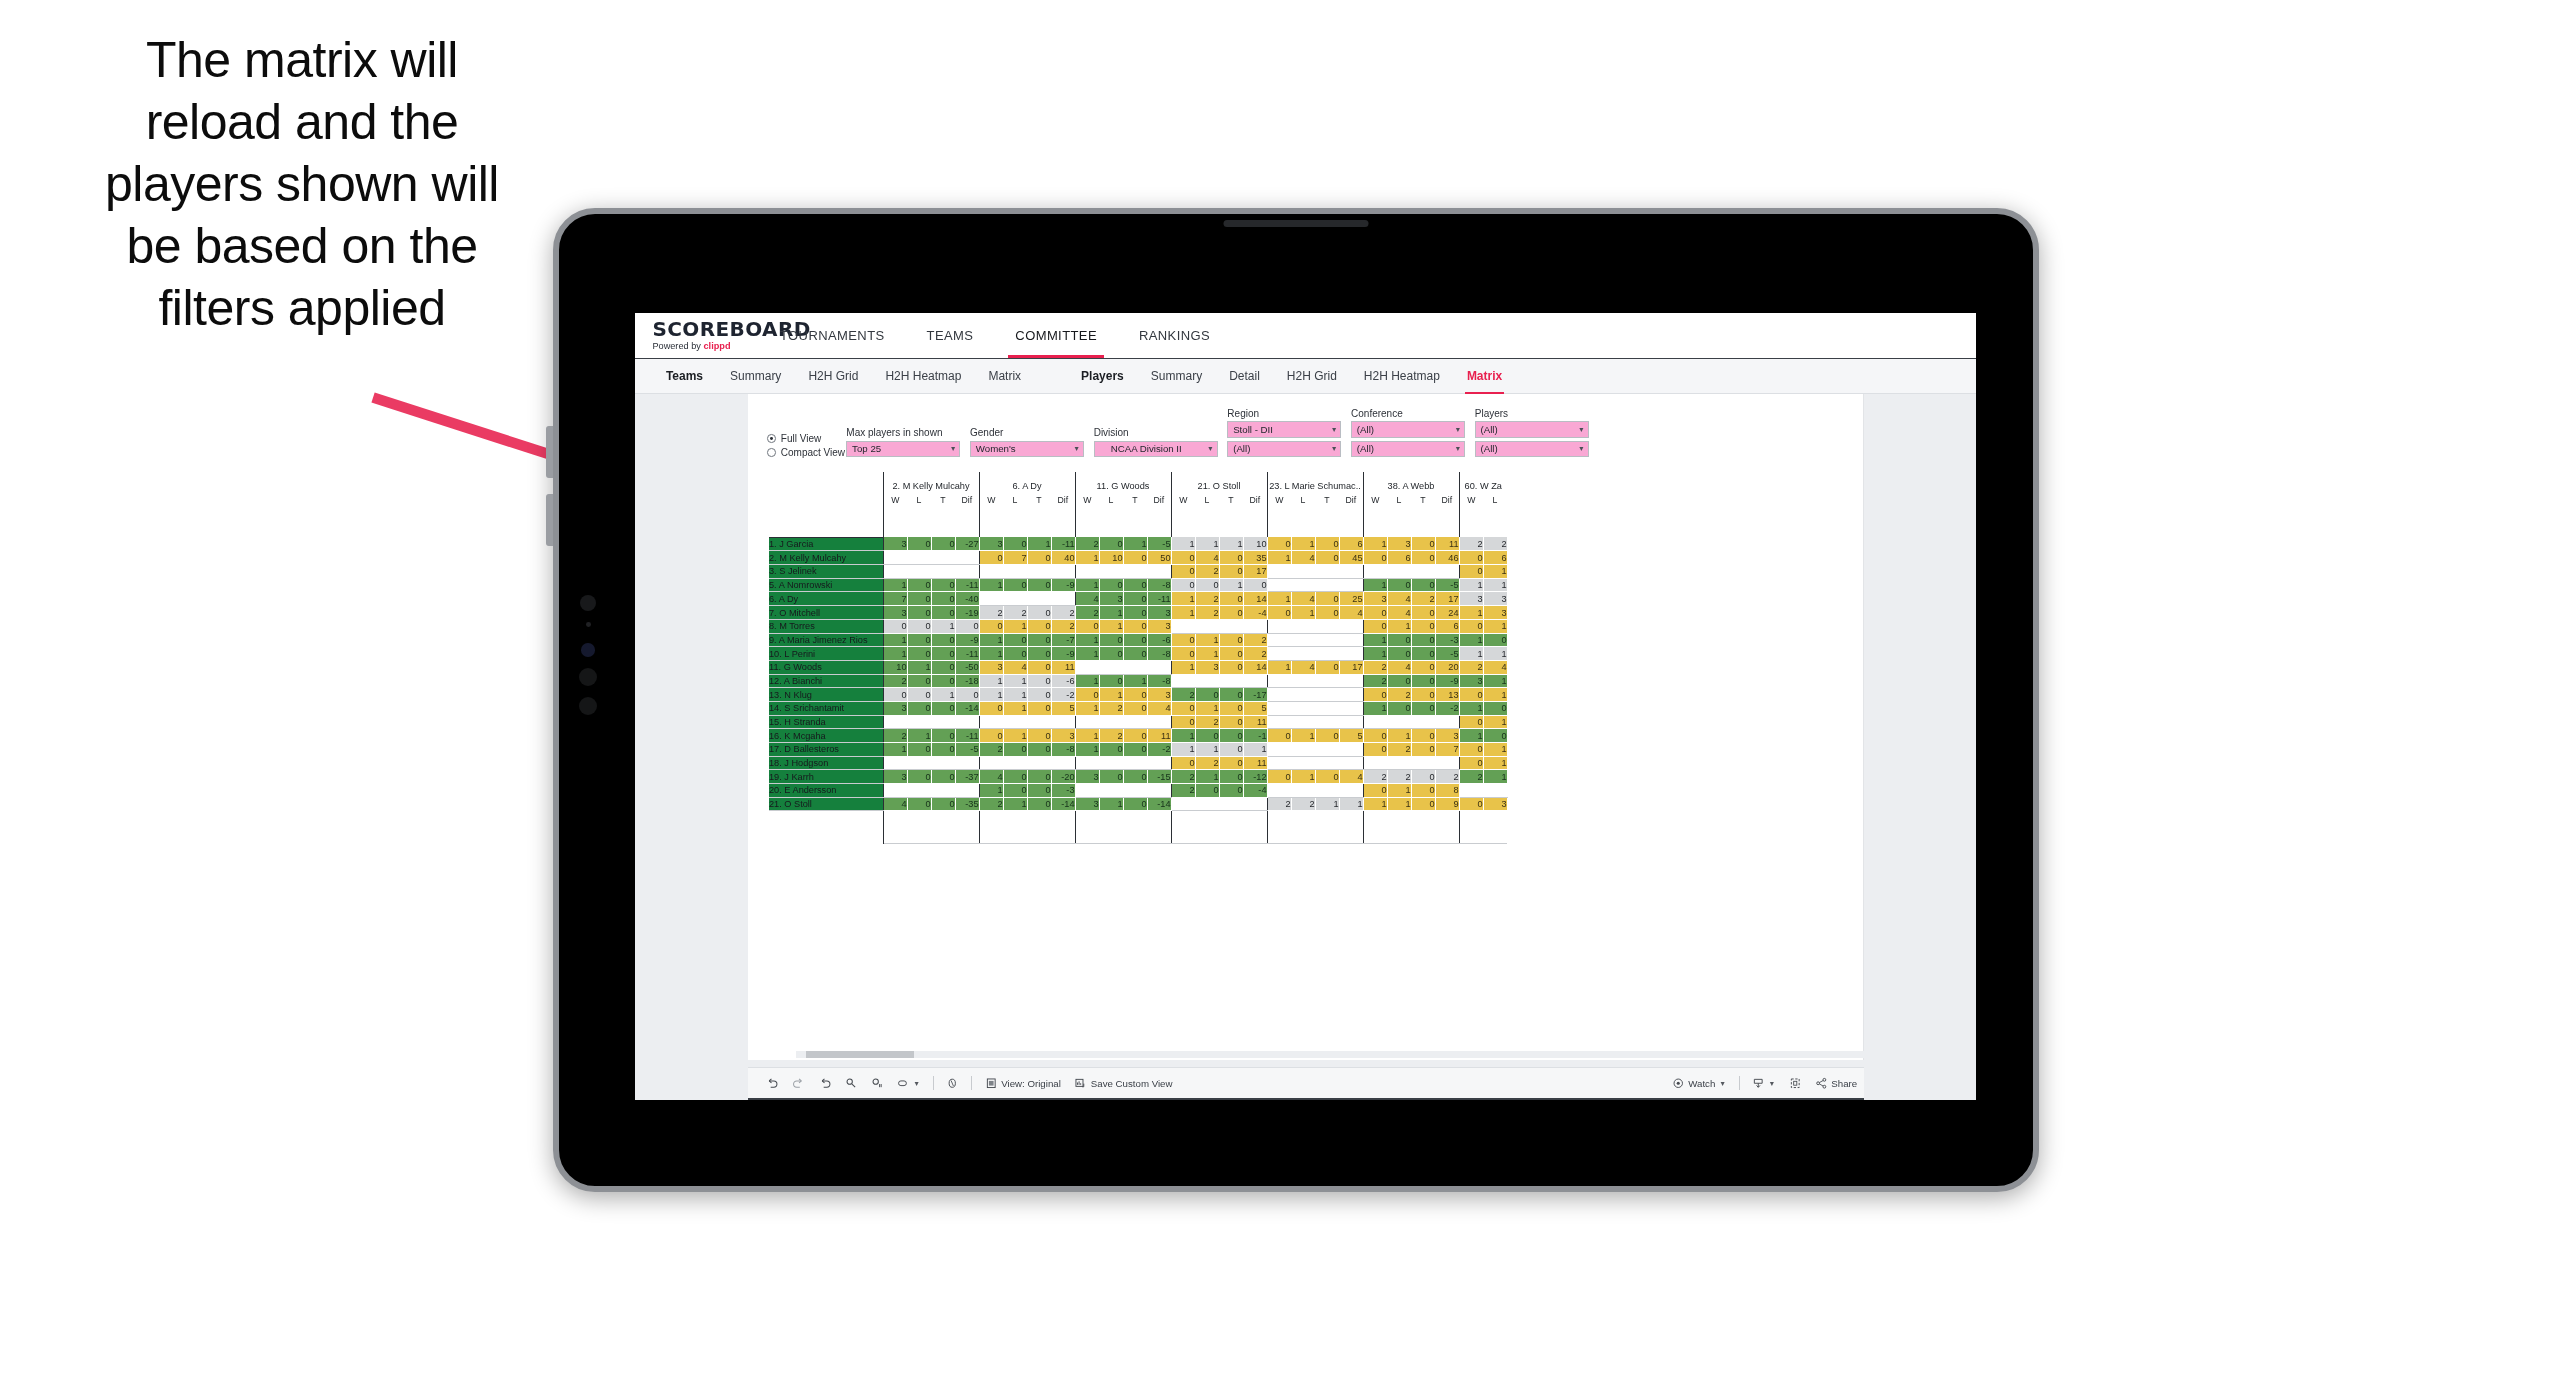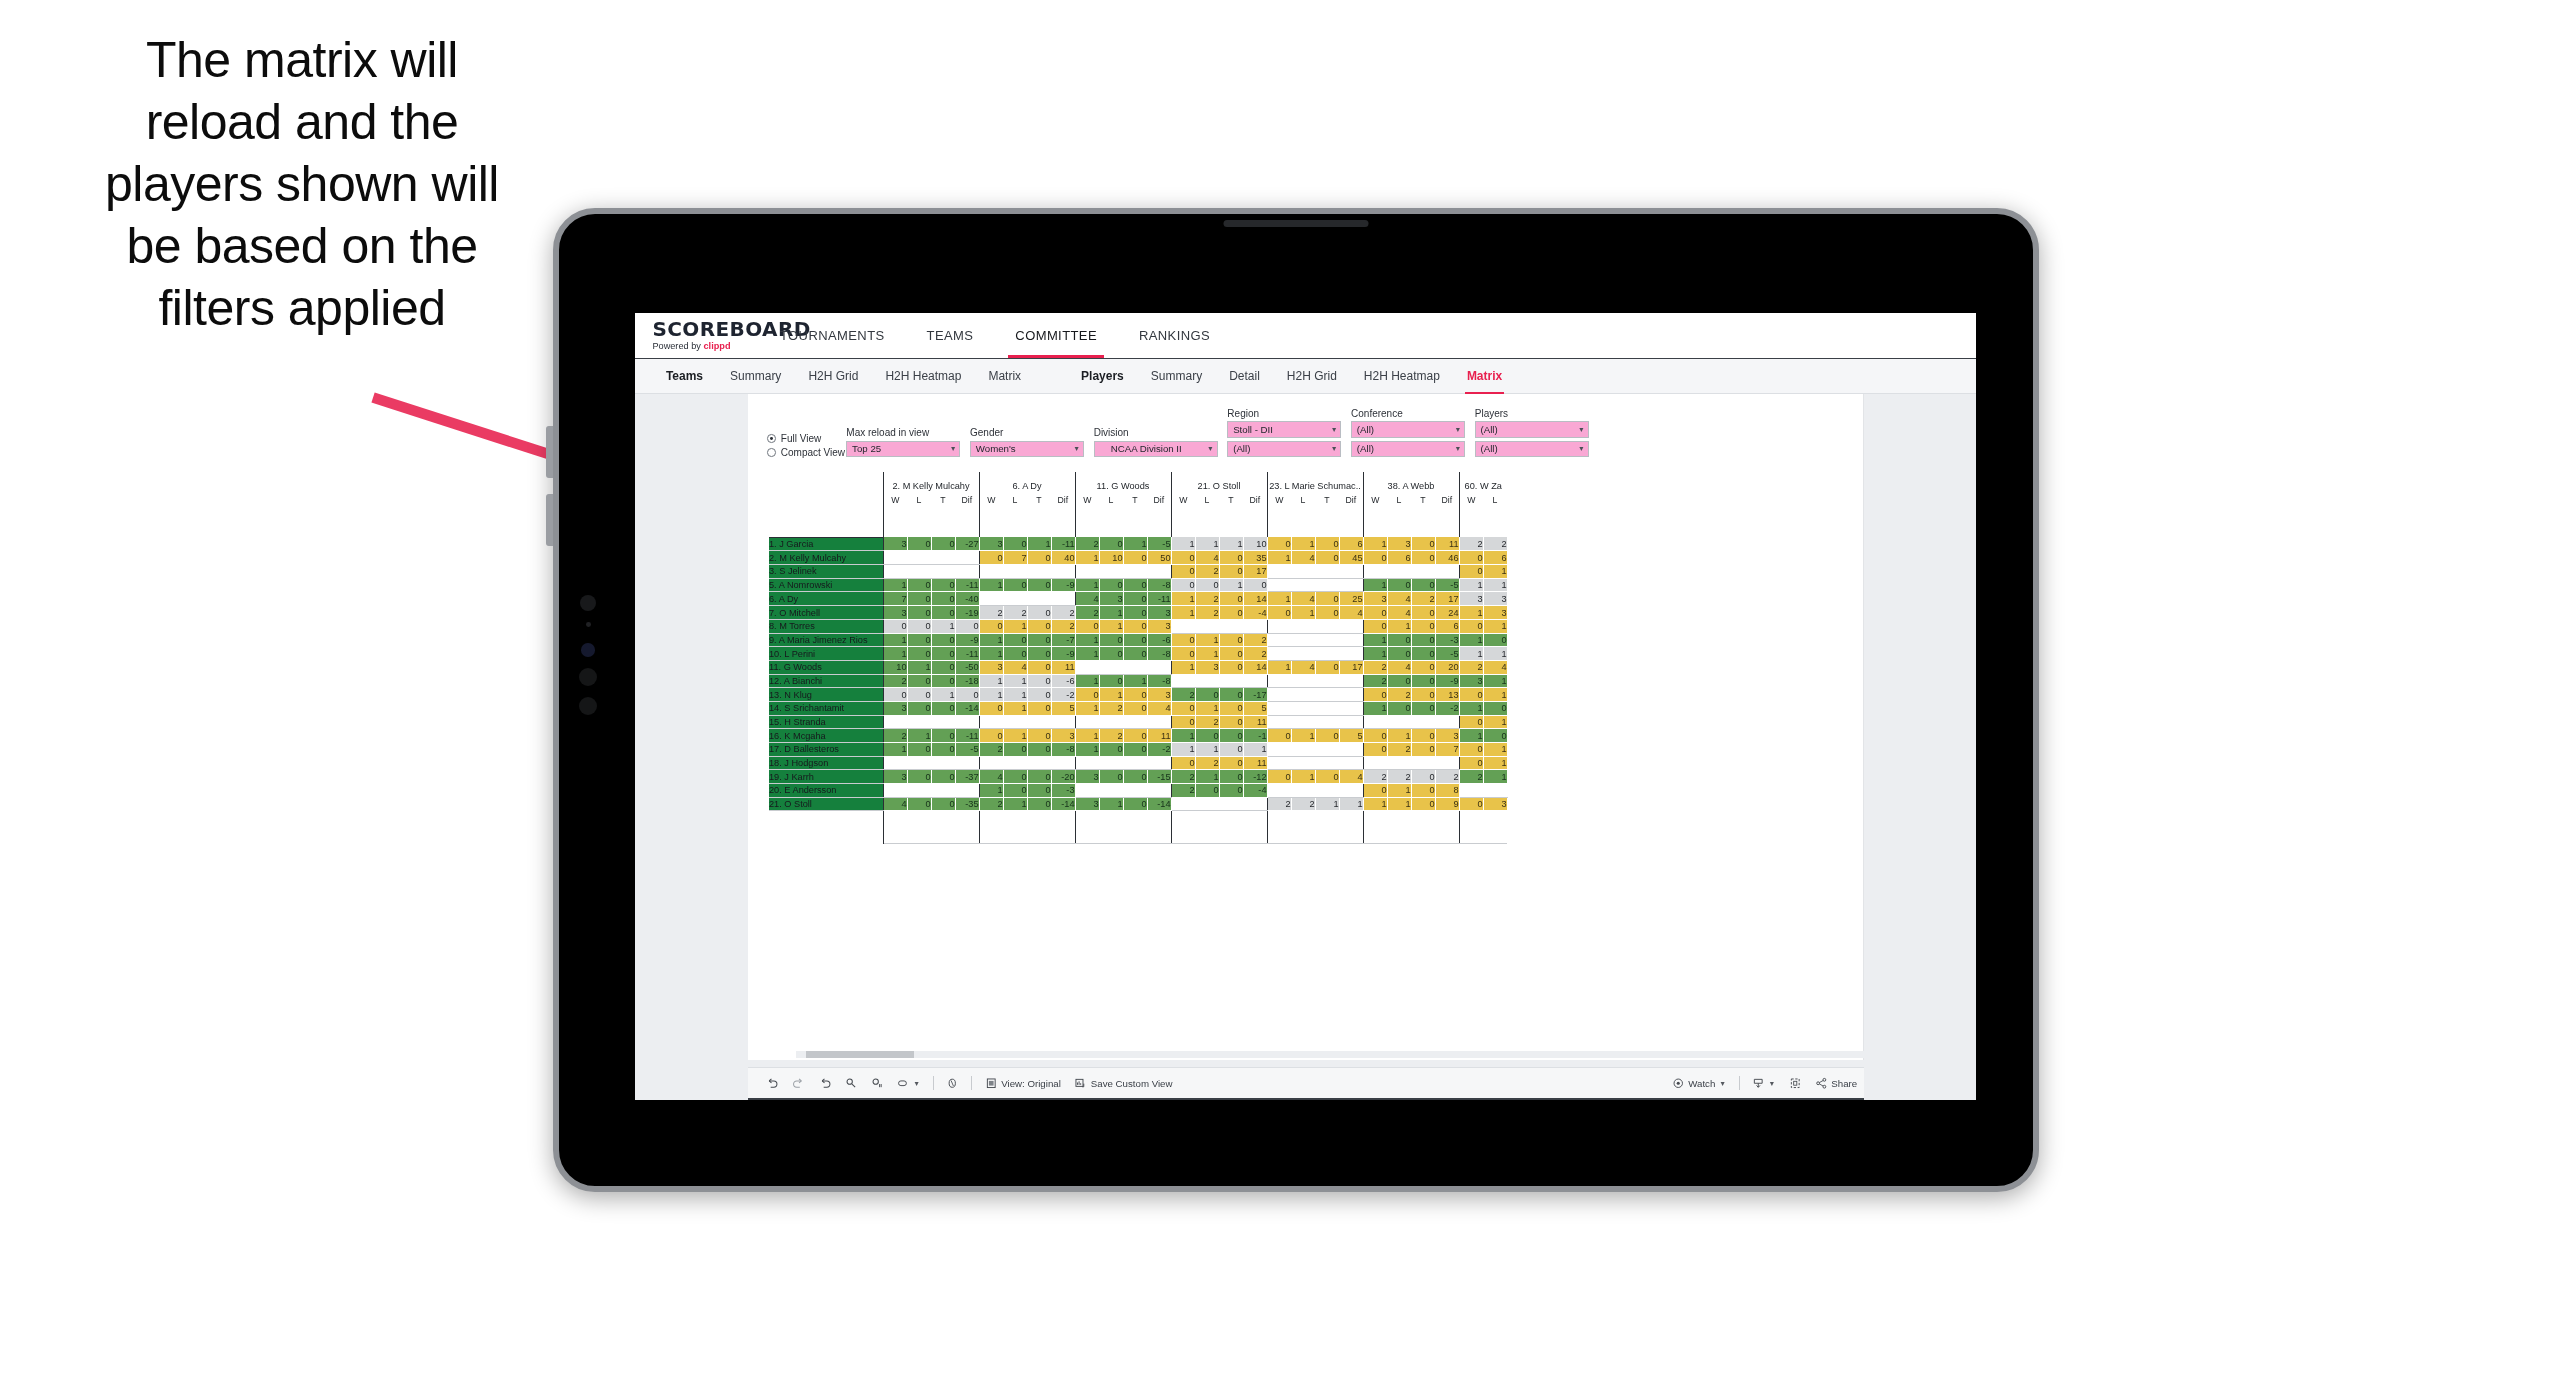--- a/index.html
+++ b/index.html
@@ -241,21 +241,21 @@
                 <span class="radio on"></span>
                 <span>Full View</span>
               </div>
               <div class="rrow">
                 <span class="radio"></span>
                 <span>Compact View</span>
               </div>
             </div>
 
             <div class="fgroup">
-              <span class="flabel">Max reload in view</span>
+              <span class="flabel">Max players in shown</span>
               <div class="fsel">
                 <span>Top 25</span>
                 <span class="car">▼</span>
               </div>
             </div>
 
             <div class="fgroup">
               <span class="flabel">Gender</span>
               <div class="fsel">
                 <span>Women's</span>

